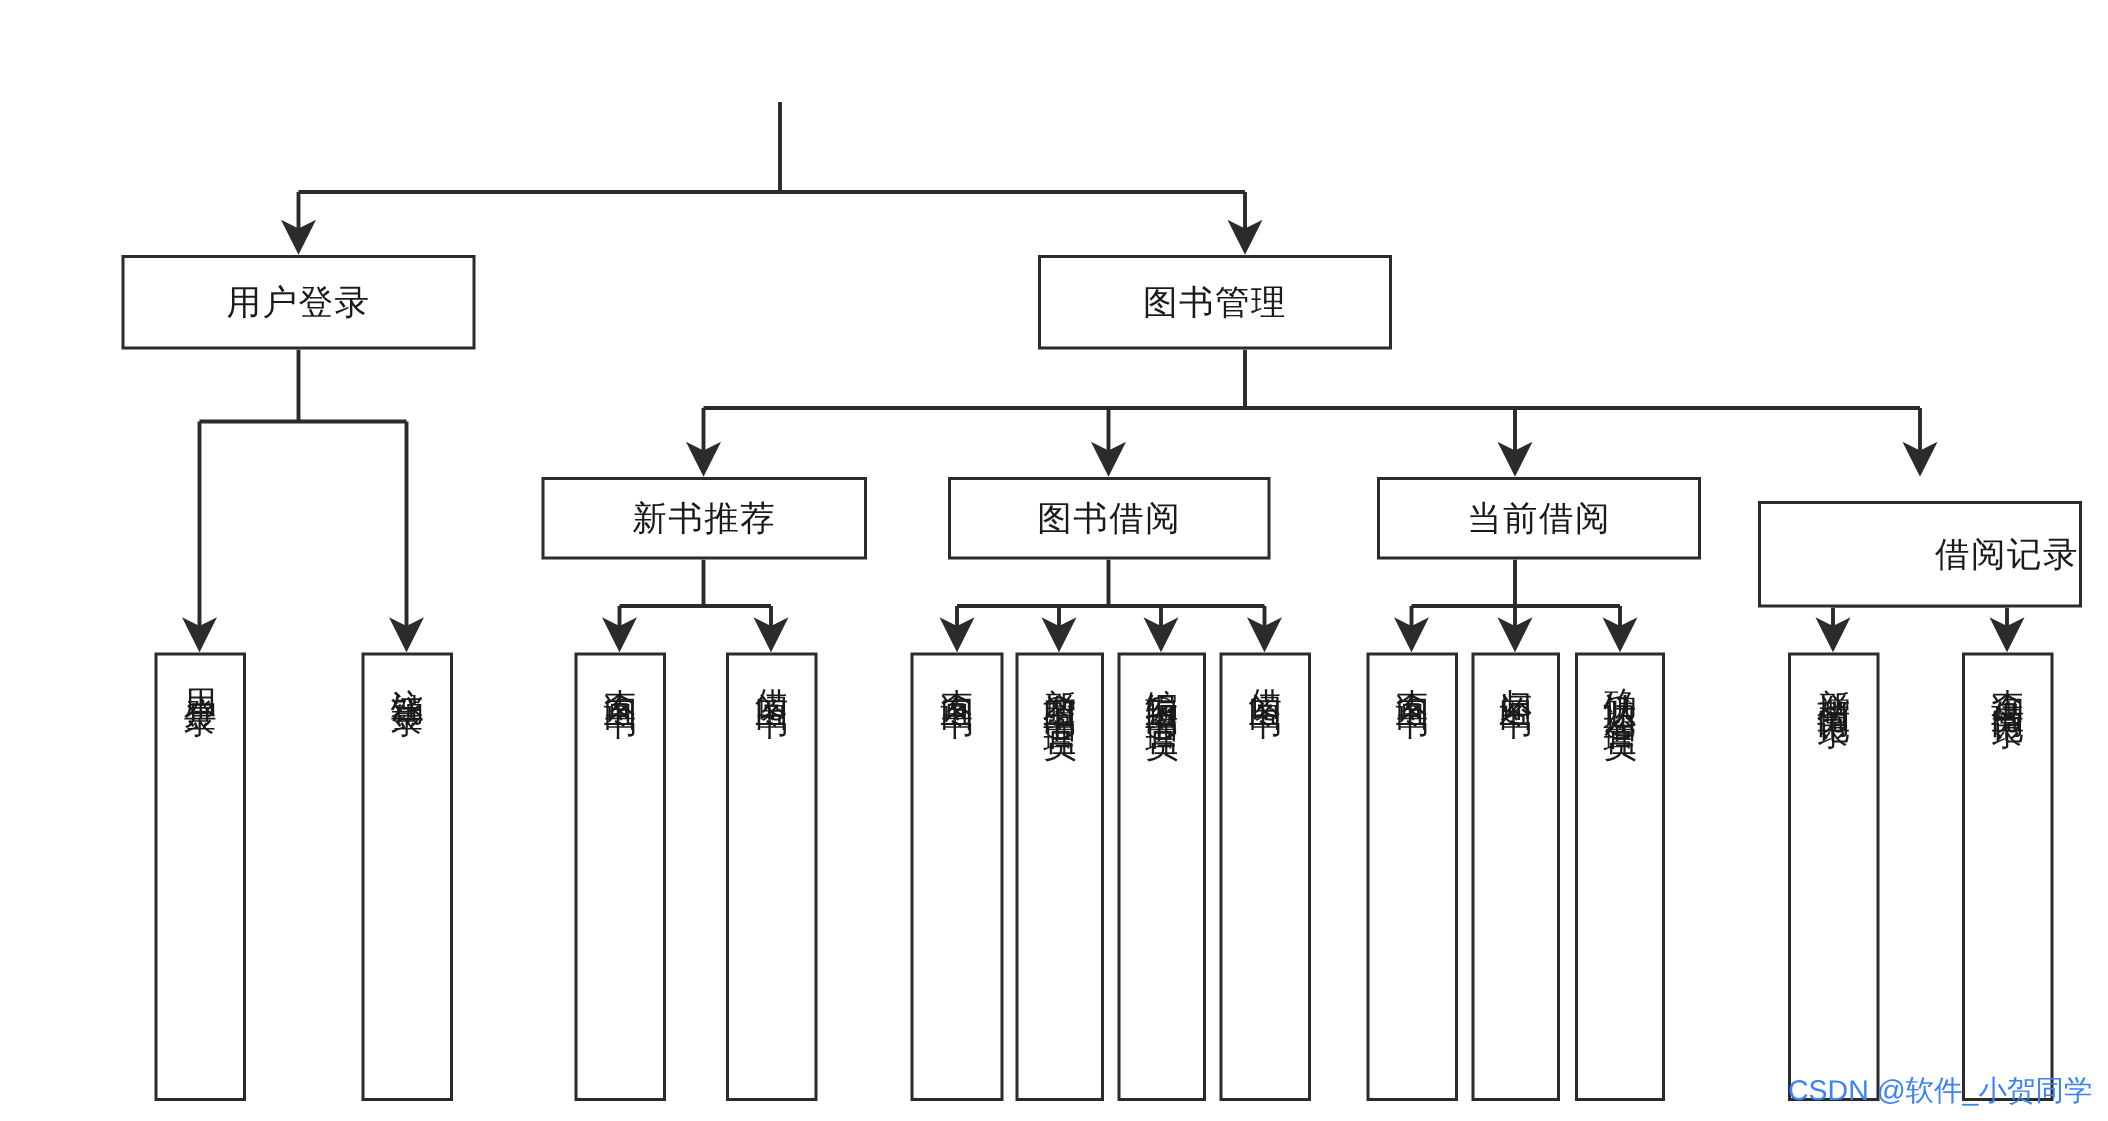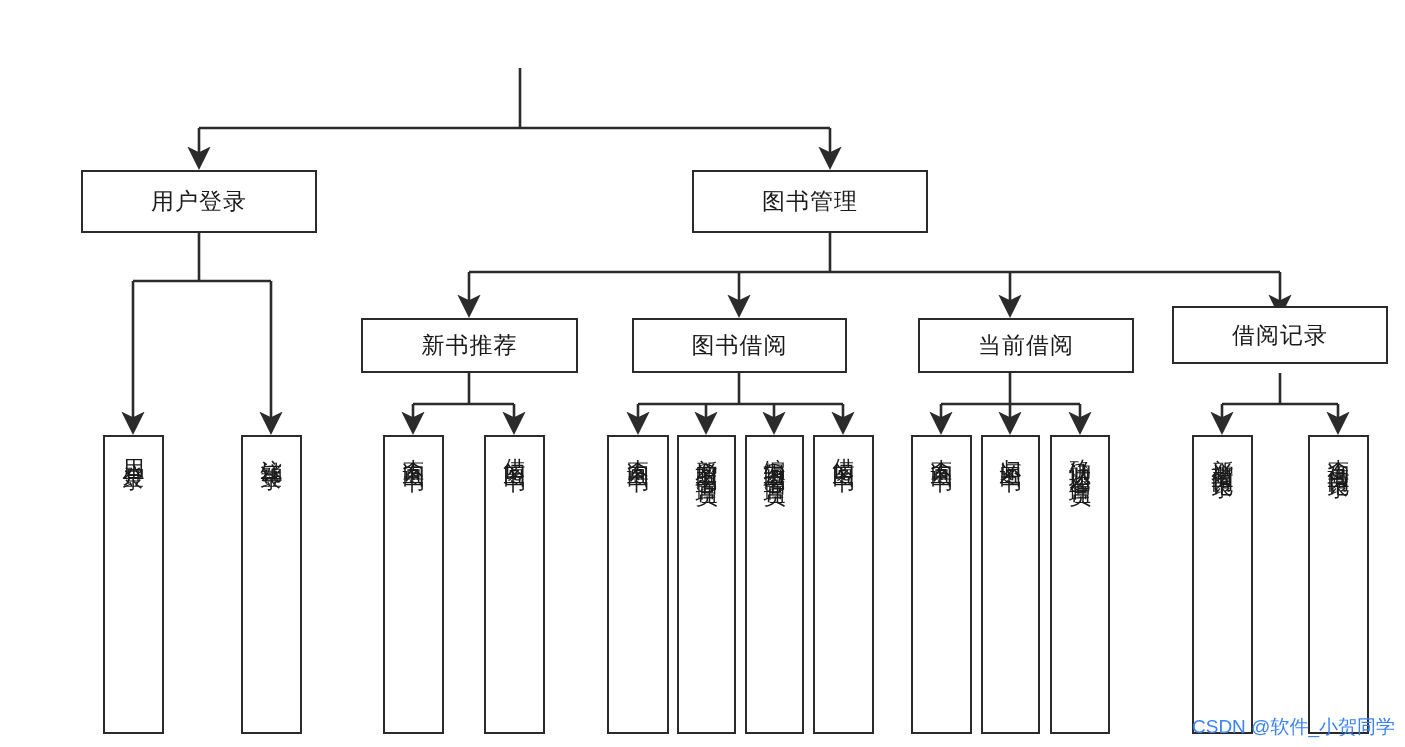--- a/index.html
+++ b/index.html
@@ -140,21 +140,21 @@
 
   <div class="node h-node" style="left:361px; top:318px; width:217px; height:55px;">
     <span class="node-label">新书推荐</span>
   </div>
   <div class="node h-node" style="left:632px; top:318px; width:215px; height:55px;">
     <span class="node-label">图书借阅</span>
   </div>
   <div class="node h-node" style="left:902px; top:318px; width:216px; height:55px;margin-left:16px;">
     <span class="node-label">当前借阅</span>
   </div>
-  <div class="node h-node" style="left:1172px; top:306px; width:216px; height:58px;">
+  <div class="node h-node" style="left:1172px; top:334px; width:216px; height:71px;justify-content:flex-end;">
     <span class="node-label">借阅记录</span>
   </div>
 
   <div class="node v-node" style="left:103px; top:435px; width:61px; height:299px;">
     <span class="node-label">用户登录</span>
   </div>
   <div class="node v-node" style="left:241px; top:435px; width:61px; height:299px;">
     <span class="node-label">注销登录</span>
   </div>
 

